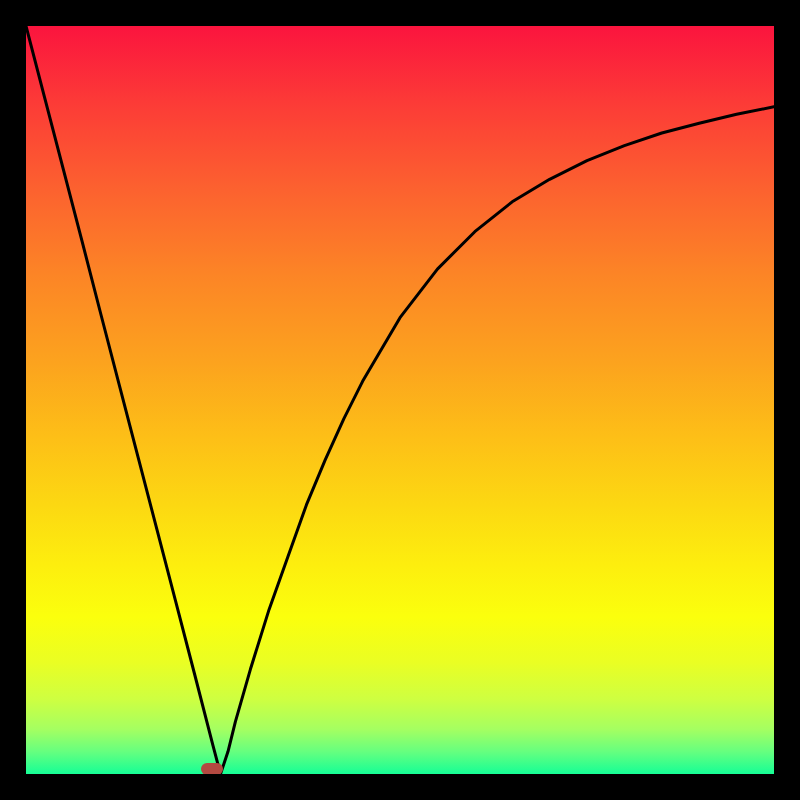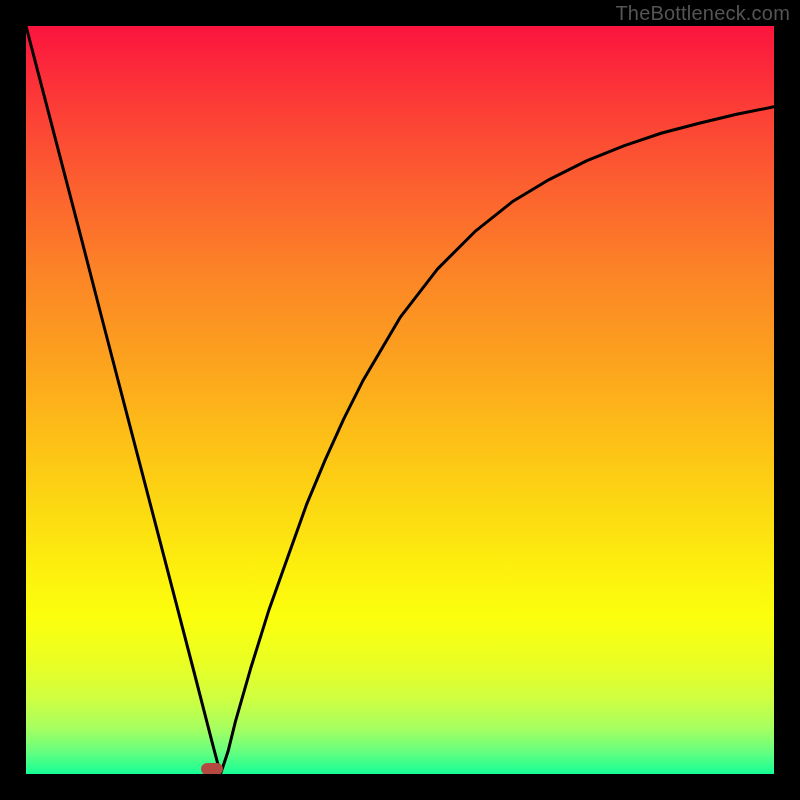--- a/index.html
+++ b/index.html
@@ -68,21 +68,20 @@
     height: 12px;
     border-radius: 6px;
     background: #b34941;
     z-index: 4;
   }
 </style>
 </head>
 <body>
 
 <div class="frame">
-  <div class="watermark">TheBottleneck.com</div>
   <div class="plot">
     <div class="gradient"></div>
     <svg class="curve" viewBox="0 0 748 748" preserveAspectRatio="none">
       <path id="curve-path" d="M0.0 0.0 L18.7 71.8 L37.4 143.6 L56.1 215.4 L74.8 288.0 L93.5 359.8 L112.2 431.6 L130.9 503.4 L149.6 575.2 L168.3 647.0 L187.0 719.6 L194.5 748.0 L202.0 725.6 L209.4 695.6 L224.4 643.3 L243.1 583.4 L261.8 531.1 L280.5 478.7 L299.2 433.8 L317.9 392.7 L336.6 355.3 L374.0 291.7 L411.4 243.1 L448.8 205.7 L486.2 175.8 L523.6 153.3 L561.0 134.6 L598.4 119.7 L635.8 107.0 L673.2 97.2 L710.6 88.3 L748.0 80.8" fill="none" stroke="#000" stroke-width="3" stroke-linejoin="round" stroke-linecap="round"></path>
     </svg>
     <div id="mark" class="mark" style="left: 175px; top: 737px;"></div>
   </div>
 </div>
 
 </body></html>

